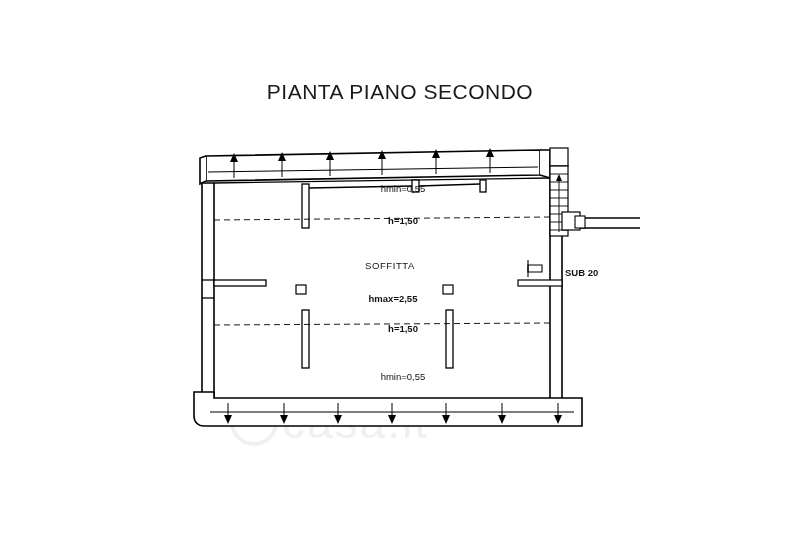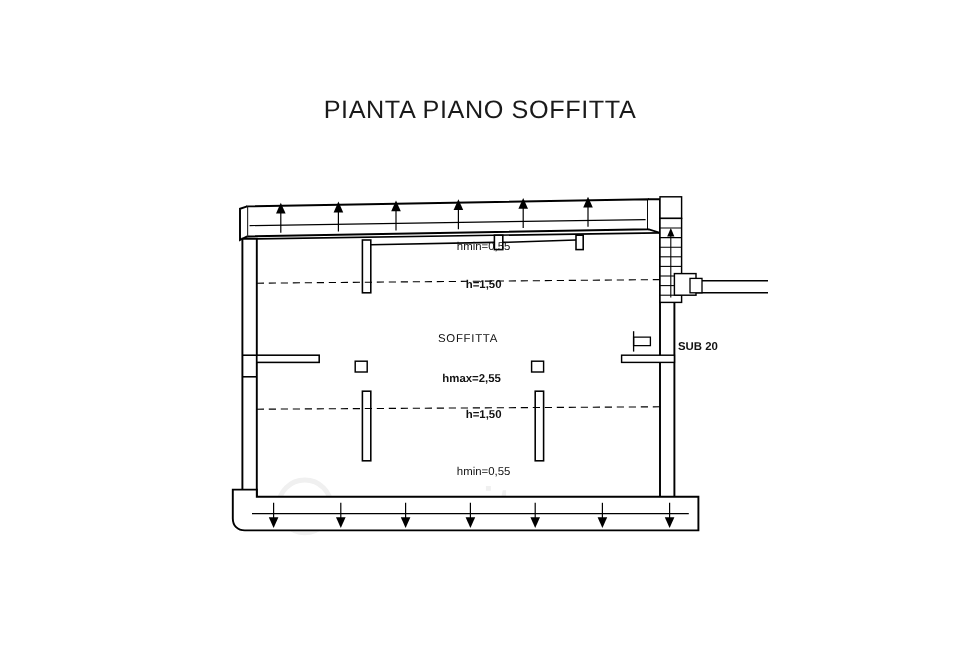--- a/index.html
+++ b/index.html
@@ -22,21 +22,21 @@
     width: 800px;
     text-align: center;
     font-size: 21px;
     letter-spacing: 0.5px;
     color: #1a1a1a;
     font-family: "Liberation Sans", sans-serif;
   }
   .plan {
     position: absolute;
     left: 150px;
-    top: 136px;
+    top: 120px;
     width: 520px;
     height: 330px;
   }
   .wm {
     position: absolute;
     left: 230px;
     top: 395px;
     width: 300px;
     height: 60px;
     font-size: 46px;
@@ -55,21 +55,21 @@
     margin-right: 4px;
   }
   svg { display:block; }
   text { font-family: "Liberation Sans", sans-serif; fill: #111111; }
 </style>
 </head>
 <body>
 
 <div id="page">
 
-  <div class="title">PIANTA PIANO SOFFITTA</div>
+  <div class="title">PIANTA PIANO SECONDO</div>
 
   <div class="wm"><span class="ring"></span><span>casa.it</span></div>
 
   <div class="plan">
     <svg width="520" height="330" viewBox="0 0 520 330">
 
       <g stroke="#000000" fill="none">
 
         <path d="M 56 36 L 390 30 L 390 55 L 56 61 Z" stroke-width="1.6" fill="#ffffff"></path>
 

